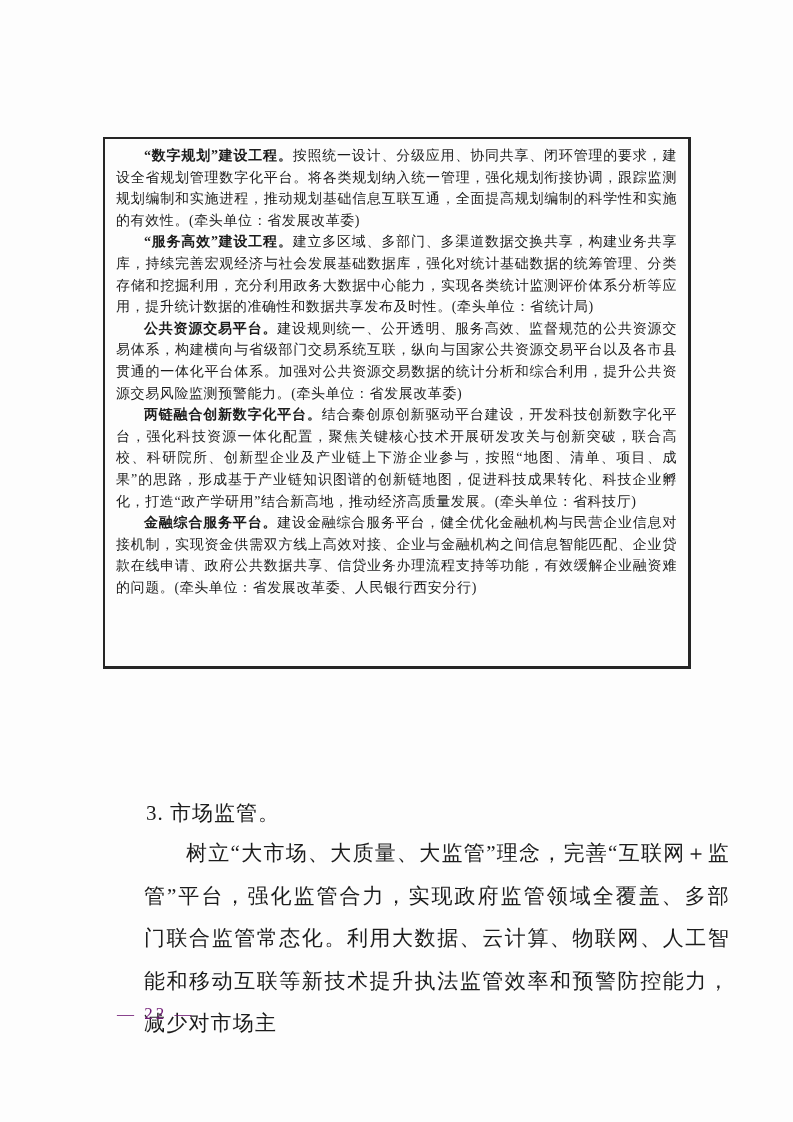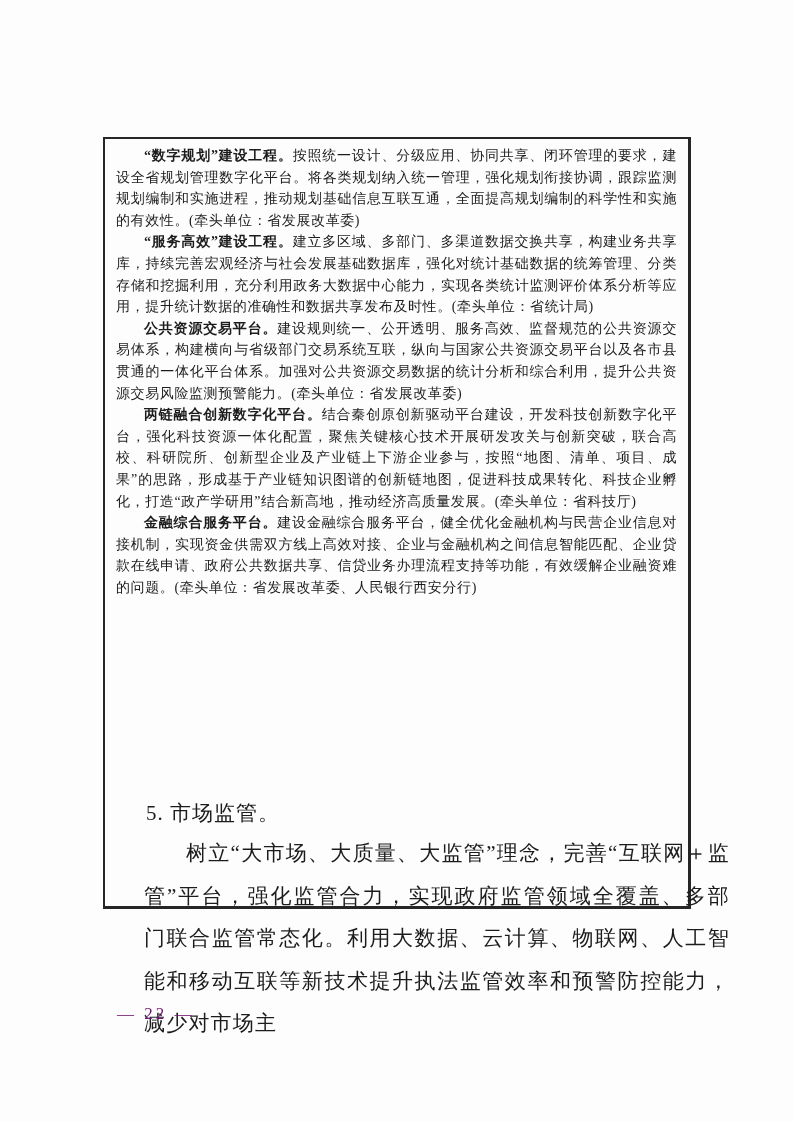--- a/index.html
+++ b/index.html
@@ -14,21 +14,21 @@
     background: #fdfdfd;
     font-family: "Liberation Serif", "DejaVu Serif", serif;
     color: #1c1c1c;
     overflow: hidden;
   }
   .policy-box {
     position: absolute;
     left: 103px;
     top: 137px;
     width: 588px;
-    height: 772px;
+    height: 532px;
     box-sizing: border-box;
     border: 2px solid #262626;
     border-right-width: 3px;
     border-bottom-width: 3px;
     padding: 6px 11px 6px 11px;
     overflow: hidden;
   }
   .box-para {
     margin: 0;
     font-size: 14px;
@@ -76,19 +76,19 @@
 <div class="page">
 
   <div class="policy-box">
     <p class="box-para"><span class="lead">“数字规划”建设工程。</span><span>按照统一设计、分级应用、协同共享、闭环管理的要求，建设全省规划管理数字化平台。将各类规划纳入统一管理，强化规划衔接协调，跟踪监测规划编制和实施进程，推动规划基础信息互联互通，全面提高规划编制的科学性和实施的有效性。(牵头单位：省发展改革委)</span></p>
     <p class="box-para"><span class="lead">“服务高效”建设工程。</span><span>建立多区域、多部门、多渠道数据交换共享，构建业务共享库，持续完善宏观经济与社会发展基础数据库，强化对统计基础数据的统筹管理、分类存储和挖掘利用，充分利用政务大数据中心能力，实现各类统计监测评价体系分析等应用，提升统计数据的准确性和数据共享发布及时性。(牵头单位：省统计局)</span></p>
     <p class="box-para"><span class="lead">公共资源交易平台。</span><span>建设规则统一、公开透明、服务高效、监督规范的公共资源交易体系，构建横向与省级部门交易系统互联，纵向与国家公共资源交易平台以及各市县贯通的一体化平台体系。加强对公共资源交易数据的统计分析和综合利用，提升公共资源交易风险监测预警能力。(牵头单位：省发展改革委)</span></p>
     <p class="box-para"><span class="lead">两链融合创新数字化平台。</span><span>结合秦创原创新驱动平台建设，开发科技创新数字化平台，强化科技资源一体化配置，聚焦关键核心技术开展研发攻关与创新突破，联合高校、科研院所、创新型企业及产业链上下游企业参与，按照“地图、清单、项目、成果”的思路，形成基于产业链知识图谱的创新链地图，促进科技成果转化、科技企业孵化，打造“政产学研用”结合新高地，推动经济高质量发展。(牵头单位：省科技厅)</span></p>
     <p class="box-para"><span class="lead">金融综合服务平台。</span><span>建设金融综合服务平台，健全优化金融机构与民营企业信息对接机制，实现资金供需双方线上高效对接、企业与金融机构之间信息智能匹配、企业贷款在线申请、政府公共数据共享、信贷业务办理流程支持等功能，有效缓解企业融资难的问题。(牵头单位：省发展改革委、人民银行西安分行)</span></p>
   </div>
 
-  <div class="section-heading">5. 市场监管。</div>
+  <div class="section-heading">3. 市场监管。</div>
 
   <div class="section-para">树立“大市场、大质量、大监管”理念，完善“互联网＋监管”平台，强化监管合力，实现政府监管领域全覆盖、多部门联合监管常态化。利用大数据、云计算、物联网、人工智能和移动互联等新技术提升执法监管效率和预警防控能力，减少对市场主</div>
 
   <div class="page-number">— 22 —</div>
 
 </div>
 
 </body></html>

